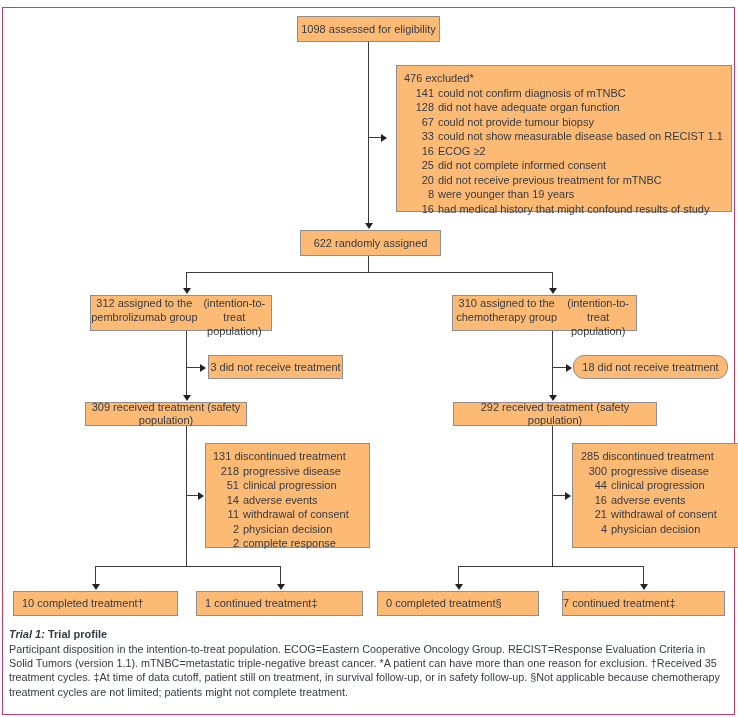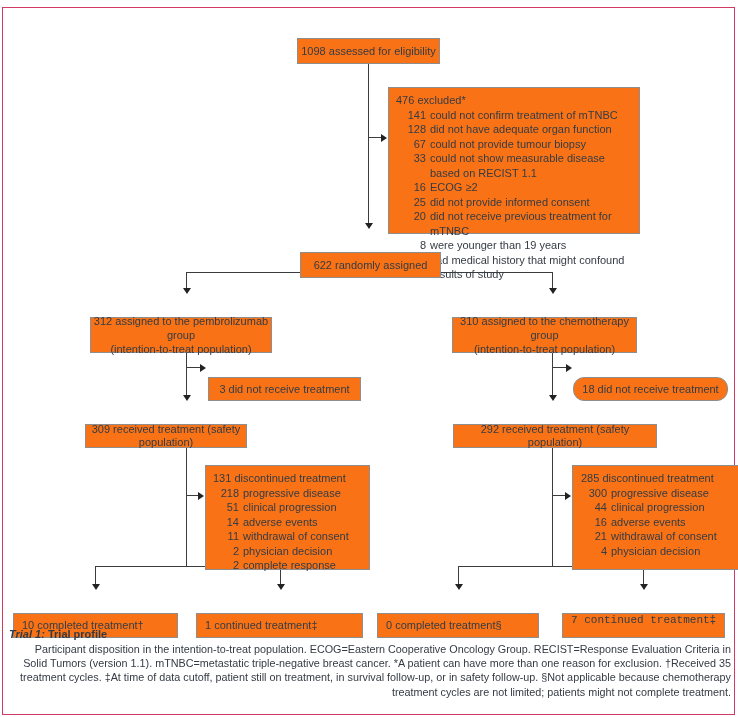--- a/index.html
+++ b/index.html
@@ -2,38 +2,38 @@
 <html><head>
 <meta charset="utf-8">
 <style>
   html,body{margin:0;padding:0;background:#fff;}
   #page{
     position:relative;width:738px;height:717px;background:#fff;overflow:hidden;
     font-family:"Liberation Sans",sans-serif;color:#343b44;
   }
   #frame{position:absolute;left:2px;top:7px;width:731px;height:706px;border:1.5px solid #d23a66;pointer-events:none;}
   .box{
-    position:absolute;border:1px solid #8e8e8e;background:#f97316;box-sizing:border-box;
-    font-size:11px;line-height:13px;color:#343b44;margin-top:22px;
+    position:absolute;border:1px solid #8e8e8e;background:#fdba74;box-sizing:border-box;
+    font-size:11px;line-height:13px;color:#343b44;
   }
   .ctr{display:flex;align-items:center;justify-content:center;text-align:center;}
-  .ctr2{display:flex;flex-direction:column;align-items:center;justify-content:center;text-align:center;line-height:14px;}
+  .ctr2{display:flex;flex-direction:row;align-items:flex-start;justify-content:center;text-align:center;line-height:14px;}
   .list{padding:5px 6px 4px 7px;line-height:14.5px;}
   .rrow{display:flex;}
   .rnum{flex:none;text-align:right;}
   .w30{width:30px;} .w26{width:26px;}
   .rtxt{margin-left:4px;}
   .line{position:absolute;background:#3c3c3c;}
   .hline{height:1.3px;} .vline{width:1.3px;}
   .arr-d{position:absolute;width:0;height:0;border-left:4px solid transparent;border-right:4px solid transparent;border-top:6.5px solid #222;}
   .arr-r{position:absolute;width:0;height:0;border-top:4px solid transparent;border-bottom:4px solid transparent;border-left:6.5px solid #222;}
   #caption{position:absolute;left:9px;top:627px;width:722px;}
   #cap-head{font-size:11px;font-weight:bold;line-height:14px;}
   #cap-label{font-style:italic;}
-  #cap-body{font-size:10.8px;line-height:14.2px;margin-top:1px;text-align:right;}
+  #cap-body{font-size:10.8px;line-height:14.2px;margin-top:1px;}
 </style>
 </head>
 <body>
 
 <div id="page">
   <div id="frame"></div>
 
   <div class="line vline" style="left:368px;top:42px;height:182px;"></div>
   <div class="arr-d" style="left:364.5px;top:223px;"></div>
 
@@ -72,45 +72,45 @@
   <div class="line hline" style="left:458px;top:566px;width:186px;"></div>
   <div class="line vline" style="left:458px;top:566px;height:19px;"></div>
   <div class="arr-d" style="left:454.5px;top:584px;"></div>
   <div class="line vline" style="left:643px;top:566px;height:19px;"></div>
   <div class="arr-d" style="left:639.5px;top:584px;"></div>
 
   <div class="box ctr" style="left:297px;top:16px;width:143px;height:26px;">
     <span>1098 assessed for eligibility</span>
   </div>
 
-  <div class="box list" style="left:388px;top:65px;width:252px;height:147px;">
+  <div class="box list" style="left:396px;top:65px;width:336px;height:147px;">
     <div>476 excluded*</div>
     <div class="rrow">
         <span class="rnum w30">141</span>
-        <span class="rtxt">could not confirm treatment of mTNBC</span>
+        <span class="rtxt">could not confirm diagnosis of mTNBC</span>
       </div>
     <div class="rrow">
         <span class="rnum w30">128</span>
         <span class="rtxt">did not have adequate organ function</span>
       </div>
     <div class="rrow">
         <span class="rnum w30">67</span>
         <span class="rtxt">could not provide tumour biopsy</span>
       </div>
     <div class="rrow">
         <span class="rnum w30">33</span>
         <span class="rtxt">could not show measurable disease based on RECIST 1.1</span>
       </div>
     <div class="rrow">
         <span class="rnum w30">16</span>
         <span class="rtxt">ECOG ≥2</span>
       </div>
     <div class="rrow">
         <span class="rnum w30">25</span>
-        <span class="rtxt">did not provide informed consent</span>
+        <span class="rtxt">did not complete informed consent</span>
       </div>
     <div class="rrow">
         <span class="rnum w30">20</span>
         <span class="rtxt">did not receive previous treatment for mTNBC</span>
       </div>
     <div class="rrow">
         <span class="rnum w30">8</span>
         <span class="rtxt">were younger than 19 years</span>
       </div>
     <div class="rrow">
@@ -126,21 +126,21 @@
   <div class="box ctr2" style="left:90px;top:295px;width:182px;height:36px;">
     <div>312 assigned to the pembrolizumab group</div>
     <div>(intention-to-treat population)</div>
   </div>
 
   <div class="box ctr2" style="left:452px;top:295px;width:185px;height:36px;">
     <div>310 assigned to the chemotherapy group</div>
     <div>(intention-to-treat population)</div>
   </div>
 
-  <div class="box ctr" style="left:208px;top:355px;width:153px;height:24px;">
+  <div class="box ctr" style="left:208px;top:355px;width:135px;height:24px;">
     <span>3 did not receive treatment</span>
   </div>
 
   <div class="box ctr" style="left:573px;top:355px;width:155px;height:24px;border-radius:11px;">
     <span>18 did not receive treatment</span>
   </div>
 
   <div class="box ctr" style="left:85px;top:402px;width:162px;height:24px;">
     <span>309 received treatment (safety population)</span>
   </div>
@@ -203,21 +203,21 @@
 
   <div class="box" style="left:13px;top:591px;width:165px;height:25px;display:flex;align-items:center;padding-left:8px;">
     <span>10 completed treatment†</span>
   </div>
   <div class="box" style="left:196px;top:591px;width:167px;height:25px;display:flex;align-items:center;padding-left:8px;">
     <span>1 continued treatment‡</span>
   </div>
   <div class="box" style="left:377px;top:591px;width:162px;height:25px;display:flex;align-items:center;padding-left:8px;">
     <span>0 completed treatment§</span>
   </div>
-  <div class="box" style="left:562px;top:591px;width:163px;height:25px;display:flex;padding-left:8px;font-family:Liberation Mono, monospace;">
+  <div class="box" style="left:562px;top:591px;width:163px;height:25px;display:flex;align-items:center;">
     <span>7 continued treatment‡</span>
   </div>
 
   <div id="caption">
     <div id="cap-head">
       <span id="cap-label">Trial 1:</span>
       <span id="cap-title">Trial profile</span>
     </div>
     <div id="cap-body">Participant disposition in the intention-to-treat population. ECOG=Eastern Cooperative Oncology Group. RECIST=Response Evaluation Criteria in Solid Tumors (version 1.1). mTNBC=metastatic triple-negative breast cancer. *A patient can have more than one reason for exclusion. †Received 35 treatment cycles. ‡At time of data cutoff, patient still on treatment, in survival follow-up, or in safety follow-up. §Not applicable because chemotherapy treatment cycles are not limited; patients might not complete treatment.</div>
   </div>

